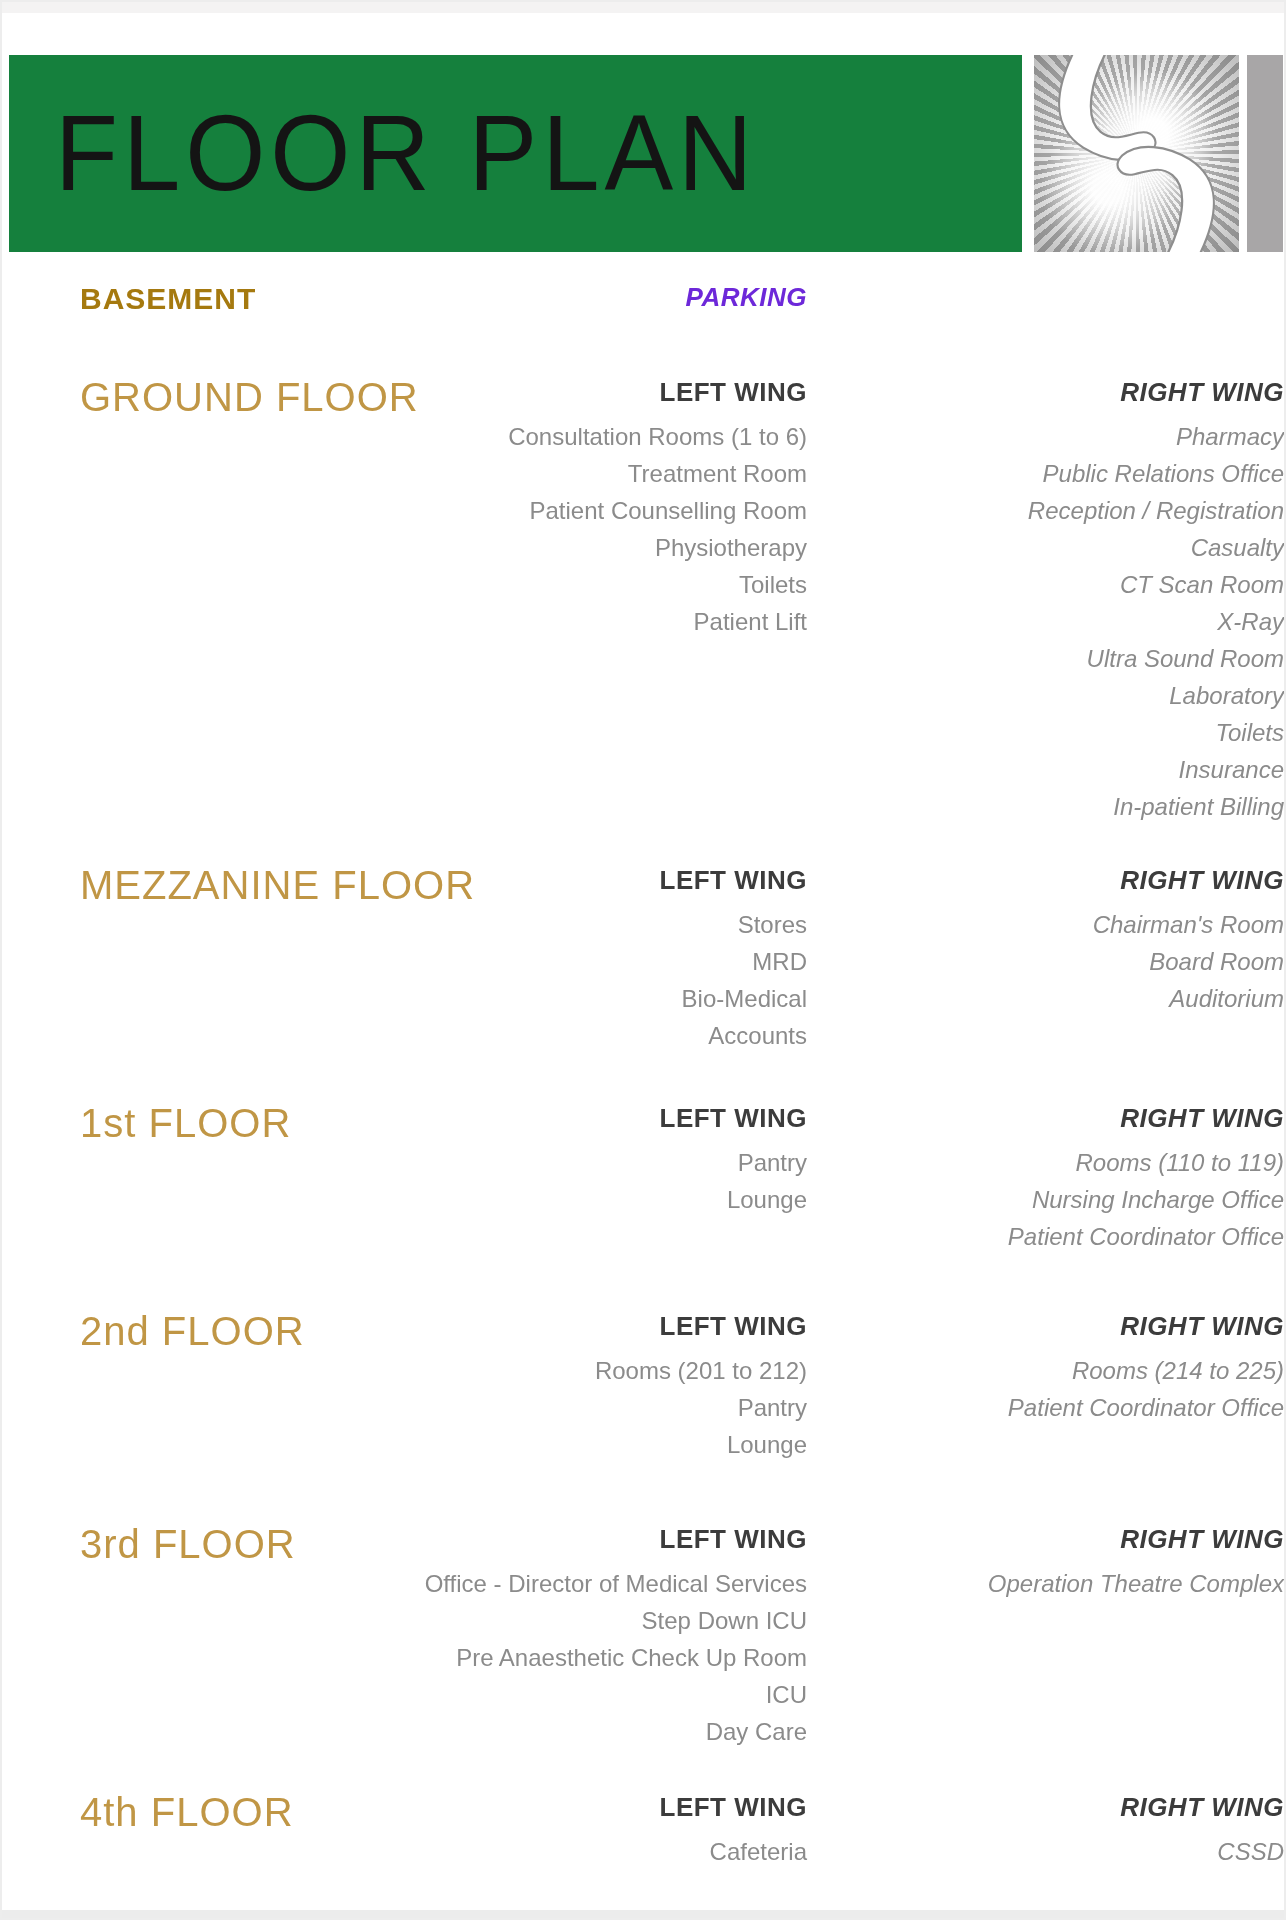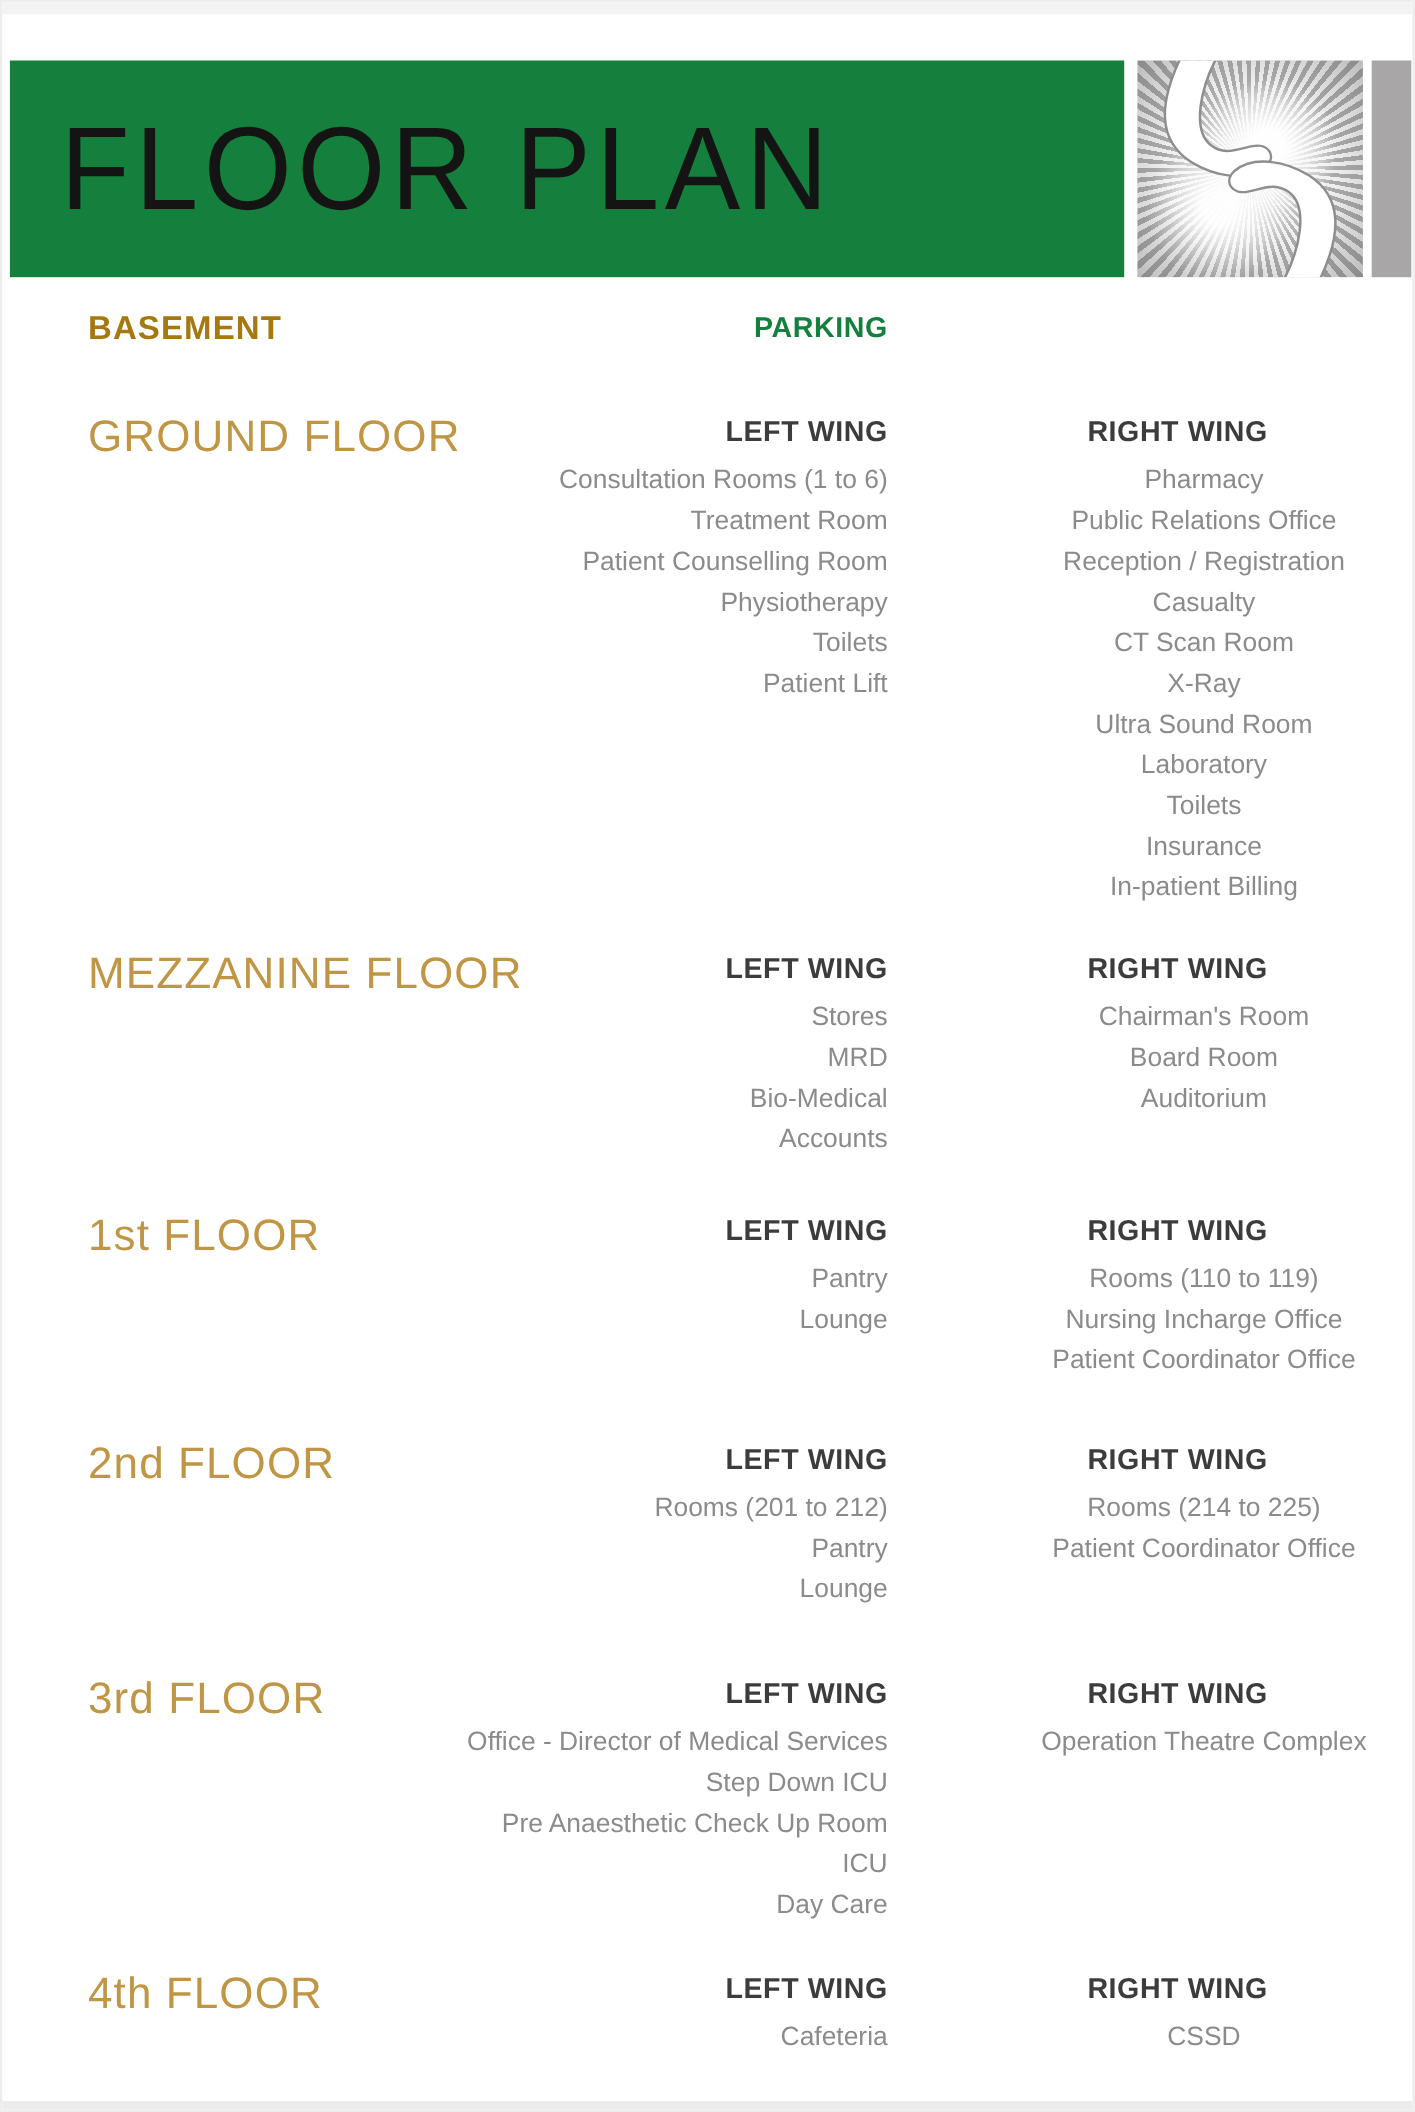--- a/index.html
+++ b/index.html
@@ -40,26 +40,26 @@
 
   
   .floor{position:relative;display:grid;grid-template-columns:805px 1fr;column-gap:50px;}
   .floor-title{
     position:absolute;left:78px;top:0;margin:0;font-weight:normal;
     font-size:40px;color:#c09645;letter-spacing:1px;line-height:1.1;white-space:nowrap;
   }
   .floor-title.small-bold{font-size:30px;font-weight:bold;color:#a5790f;letter-spacing:1px;top:2px;}
   .wing{min-width:0;}
   .wing.left{grid-column:1;text-align:right;}
-  .wing.right{grid-column:2;text-align:center;}
+  .wing.right{grid-column:2;text-align:right;font-style:italic;}
   .wing-header{
     font-weight:bold;color:#3c3c3c;font-size:26px;line-height:34px;margin-bottom:9px;
     letter-spacing:0.5px;white-space:nowrap;
   }
-  .wing-header.parking{color:#15803d;}
+  .wing-header.parking{color:#6d28d9;font-style:italic;}
   .wing-item{color:#8b8b8b;font-size:24px;line-height:37px;white-space:nowrap;margin-left:48px;}
 
   .s0{margin-top:28px;}
   .s1{margin-top:52px;}
   .s2{margin-top:38px;}
   .s3{margin-top:47px;}
   .s4{margin-top:54px;}
   .s5{margin-top:59px;}
   .s6{margin-top:40px;}
 </style>

